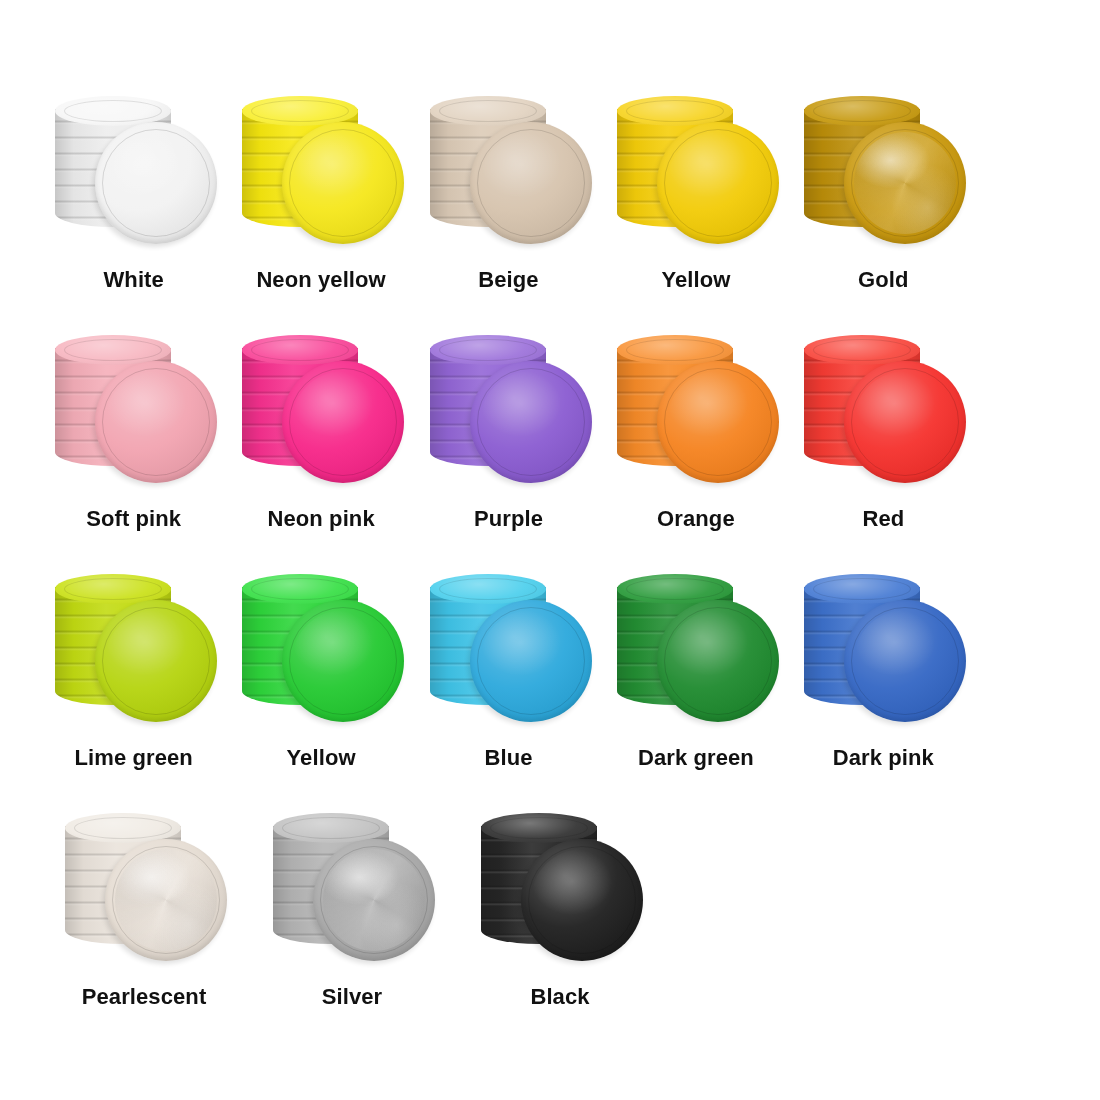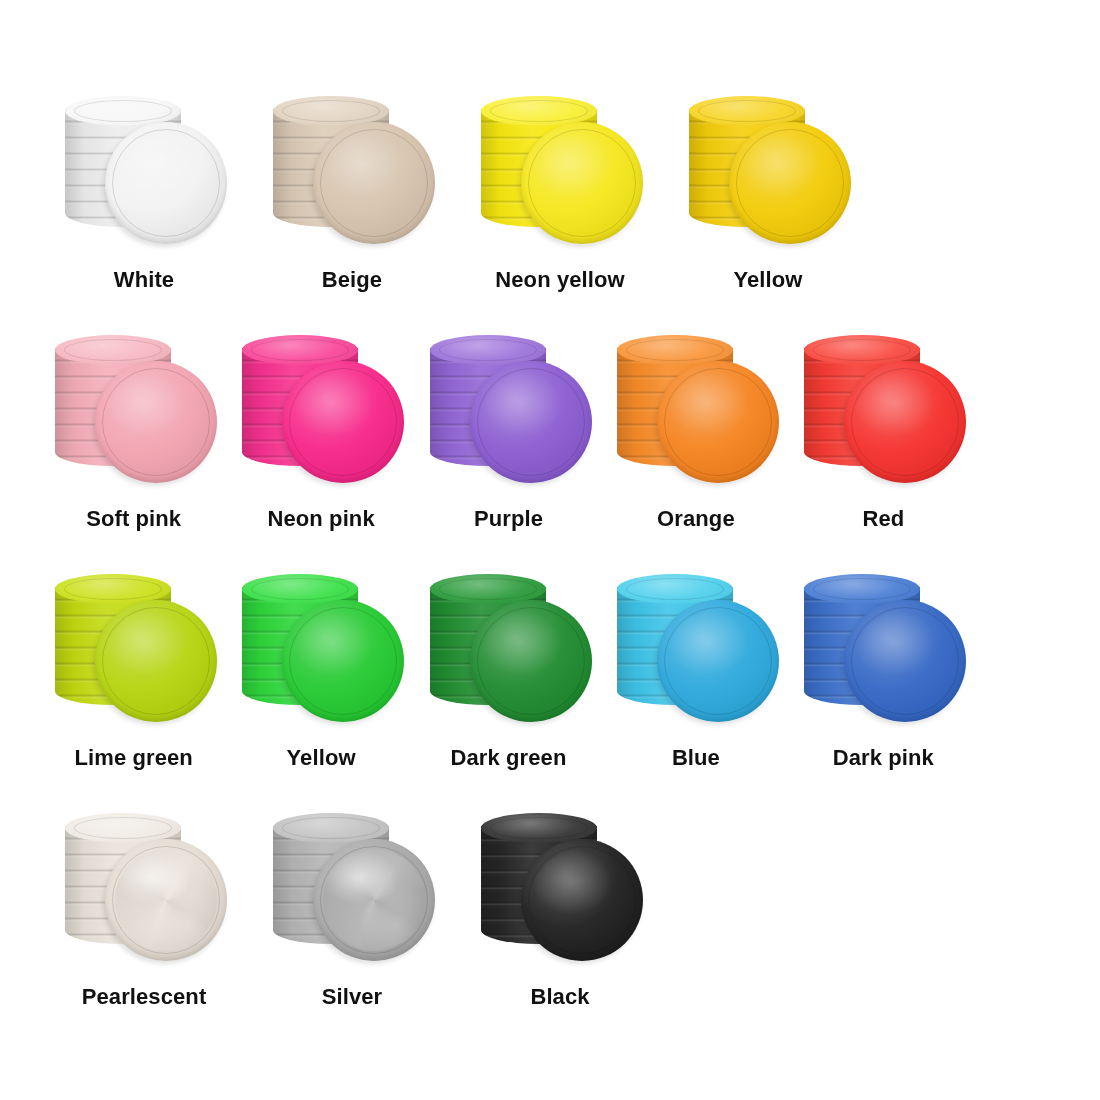--- a/index.html
+++ b/index.html
@@ -201,66 +201,82 @@
             </div>
           </div>
           <div class="front-disc">
             <div class="front-disc-rim"></div>
             <div class="front-disc-sheen"></div>
           </div>
         </div>
         <div class="swatch-label">White</div>
       </div>
       <div class="swatch-cell">
+        <div class="disc-art" style="--c-face: #F5E71A; --c-side: #F7E80F; --c-top: #F9EF34;">
+          <div class="stack">
+            <div class="stack-body"></div>
+            <div class="stack-ridges"></div>
+            <div class="stack-top">
+              <div class="stack-top-ring"></div>
+            </div>
+          </div>
+          <div class="front-disc">
+            <div class="front-disc-rim"></div>
+            <div class="front-disc-sheen"></div>
+          </div>
+        </div>
+        <div class="swatch-label">Neon yellow</div>
+      </div>
+      <div class="swatch-cell">
         <div class="disc-art" style="--c-face: #D6C3AD; --c-side: #DCCBB7; --c-top: #E2D3C1;">
           <div class="stack">
             <div class="stack-body"></div>
             <div class="stack-ridges"></div>
             <div class="stack-top">
               <div class="stack-top-ring"></div>
             </div>
           </div>
           <div class="front-disc">
             <div class="front-disc-rim"></div>
             <div class="front-disc-sheen"></div>
           </div>
         </div>
         <div class="swatch-label">Beige</div>
       </div>
       <div class="swatch-cell">
-        <div class="disc-art" style="--c-face: #F5E71A; --c-side: #F7E80F; --c-top: #F9EF34;">
-          <div class="stack">
-            <div class="stack-body"></div>
-            <div class="stack-ridges"></div>
-            <div class="stack-top">
-              <div class="stack-top-ring"></div>
-            </div>
-          </div>
-          <div class="front-disc">
-            <div class="front-disc-rim"></div>
-            <div class="front-disc-sheen"></div>
-          </div>
-        </div>
-        <div class="swatch-label">Neon yellow</div>
-      </div>
-      <div class="swatch-cell">
         <div class="disc-art" style="--c-face: #F2CB06; --c-side: #F5CE0A; --c-top: #F7D424;">
           <div class="stack">
             <div class="stack-body"></div>
             <div class="stack-ridges"></div>
             <div class="stack-top">
               <div class="stack-top-ring"></div>
             </div>
           </div>
           <div class="front-disc">
             <div class="front-disc-rim"></div>
             <div class="front-disc-sheen"></div>
           </div>
         </div>
         <div class="swatch-label">Yellow</div>
+      </div>
+      <div class="swatch-cell">
+        <div class="disc-art sheen" style="--c-face: #C9980C; --c-side: #BC8E09; --c-top: #C79A10;">
+          <div class="stack">
+            <div class="stack-body"></div>
+            <div class="stack-ridges"></div>
+            <div class="stack-top">
+              <div class="stack-top-ring"></div>
+            </div>
+          </div>
+          <div class="front-disc">
+            <div class="front-disc-rim"></div>
+            <div class="front-disc-sheen"></div>
+          </div>
+        </div>
+        <div class="swatch-label">Gold</div>
       </div>
     </div>
     <div class="swatch-row">
       <div class="swatch-cell">
         <div class="disc-art" style="--c-face: #F2A3B0; --c-side: #F5AEB9; --c-top: #F7B7C1;">
           <div class="stack">
             <div class="stack-body"></div>
             <div class="stack-ridges"></div>
             <div class="stack-top">
               <div class="stack-top-ring"></div>
@@ -365,50 +381,50 @@
             </div>
           </div>
           <div class="front-disc">
             <div class="front-disc-rim"></div>
             <div class="front-disc-sheen"></div>
           </div>
         </div>
         <div class="swatch-label">Yellow</div>
       </div>
       <div class="swatch-cell">
+        <div class="disc-art" style="--c-face: #2BA8DC; --c-side: #3FC4E8; --c-top: #4FD0ED;">
+          <div class="stack">
+            <div class="stack-body"></div>
+            <div class="stack-ridges"></div>
+            <div class="stack-top">
+              <div class="stack-top-ring"></div>
+            </div>
+          </div>
+          <div class="front-disc">
+            <div class="front-disc-rim"></div>
+            <div class="front-disc-sheen"></div>
+          </div>
+        </div>
+        <div class="swatch-label">Blue</div>
+      </div>
+      <div class="swatch-cell">
         <div class="disc-art" style="--c-face: #1E8A2E; --c-side: #238F33; --c-top: #2B9B3B;">
           <div class="stack">
             <div class="stack-body"></div>
             <div class="stack-ridges"></div>
             <div class="stack-top">
               <div class="stack-top-ring"></div>
             </div>
           </div>
           <div class="front-disc">
             <div class="front-disc-rim"></div>
             <div class="front-disc-sheen"></div>
           </div>
         </div>
         <div class="swatch-label">Dark green</div>
-      </div>
-      <div class="swatch-cell">
-        <div class="disc-art" style="--c-face: #2BA8DC; --c-side: #3FC4E8; --c-top: #4FD0ED;">
-          <div class="stack">
-            <div class="stack-body"></div>
-            <div class="stack-ridges"></div>
-            <div class="stack-top">
-              <div class="stack-top-ring"></div>
-            </div>
-          </div>
-          <div class="front-disc">
-            <div class="front-disc-rim"></div>
-            <div class="front-disc-sheen"></div>
-          </div>
-        </div>
-        <div class="swatch-label">Blue</div>
       </div>
       <div class="swatch-cell">
         <div class="disc-art" style="--c-face: #3366C4; --c-side: #3D71CC; --c-top: #4A7DD4;">
           <div class="stack">
             <div class="stack-body"></div>
             <div class="stack-ridges"></div>
             <div class="stack-top">
               <div class="stack-top-ring"></div>
             </div>
           </div>

